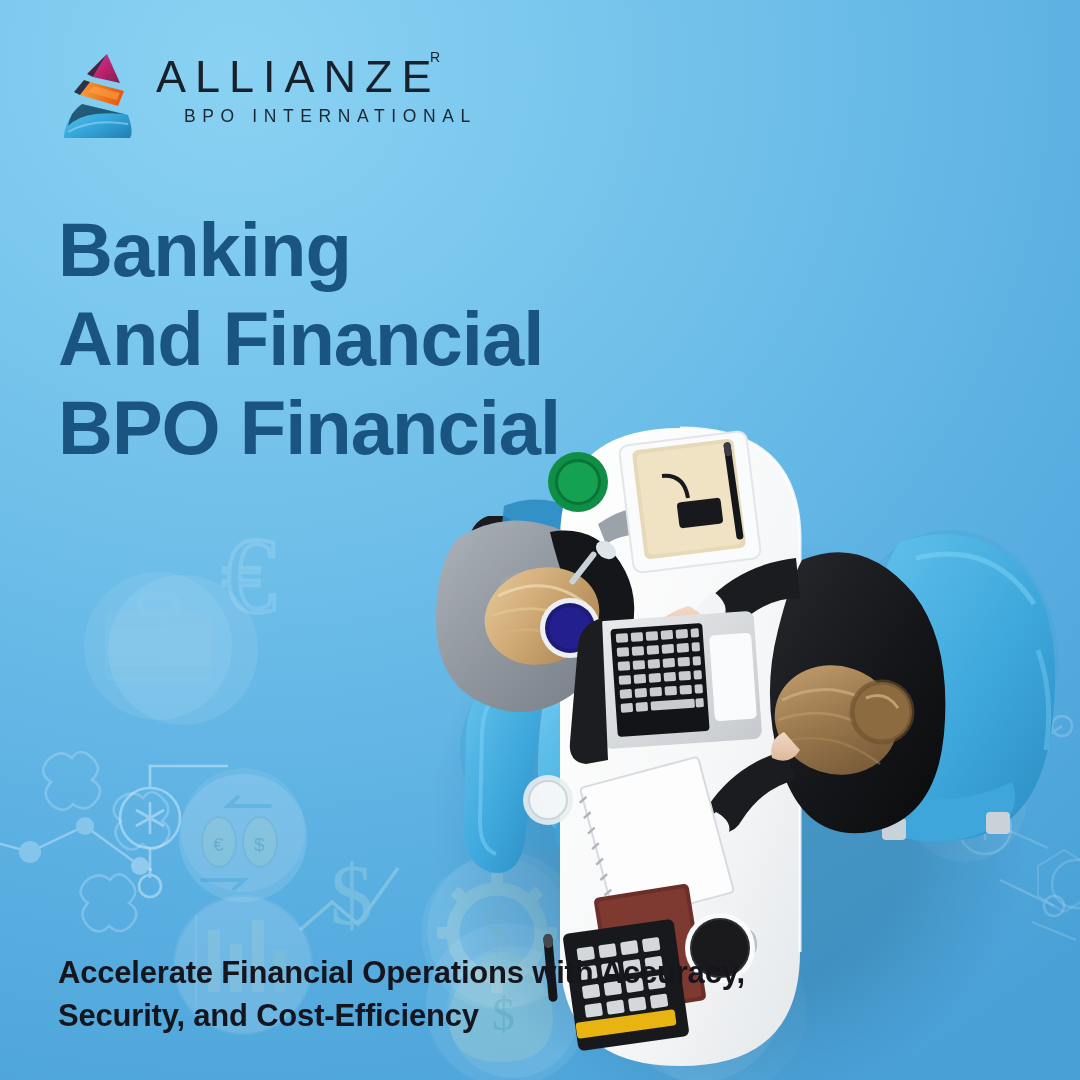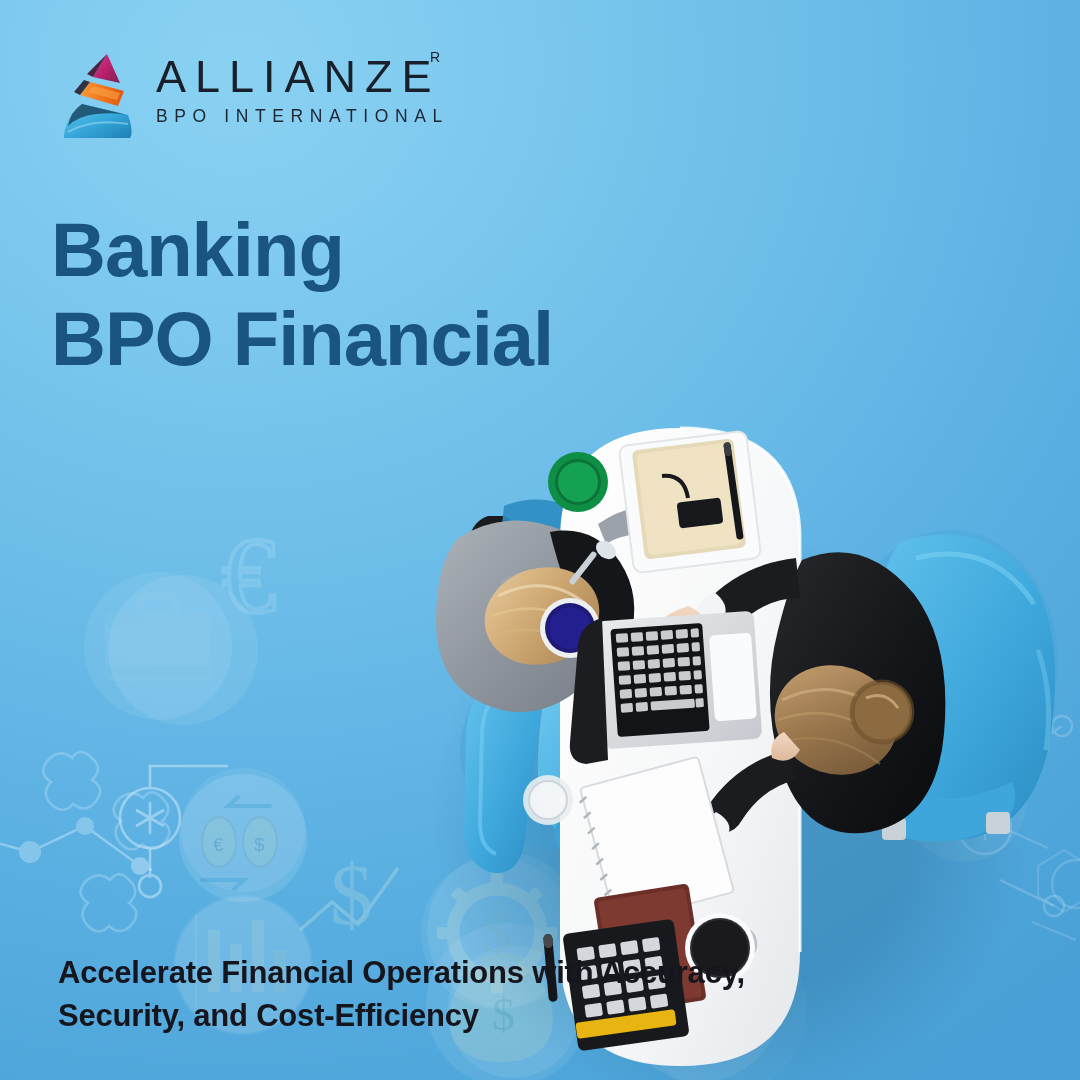--- a/index.html
+++ b/index.html
@@ -56,26 +56,27 @@
   .logo-sub {
     display:block;
     margin-top:9px;
     font-family:"Liberation Sans", sans-serif;
     font-weight:400;
     font-size:17.5px;
     letter-spacing:6.6px;
     color:#1D2733;
     line-height:1;
     white-space:nowrap;
+    margin-left:28px;
   }
 
   
   #headline {
     position:absolute;
-    left:51px; top:206px;
+    left:58px; top:206px;
     width:640px;
   }
   #headline .hl {
     display:block;
     font-family:"Liberation Sans", sans-serif;
     font-weight:bold;
     font-size:76px;
     line-height:1.17;
     letter-spacing:-1px;
     color:#1A5480;
@@ -574,20 +575,21 @@
     <div id="logo-text">
       <span class="logo-word">
         <span>ALLIANZE</span><span class="logo-reg">R</span>
       </span>
       <span class="logo-sub">BPO INTERNATIONAL</span>
     </div>
   </div>
 
   <div id="headline">
     <span class="hl">Banking</span>
+    <span class="hl">And Financial</span>
     <span class="hl">BPO Financial</span>
   </div>
 
   <div id="subtitle">
     <span class="sl">Accelerate Financial Operations with Accuracy,</span>
     <span class="sl">Security, and Cost-Efficiency</span>
   </div>
 
 </div>
 

